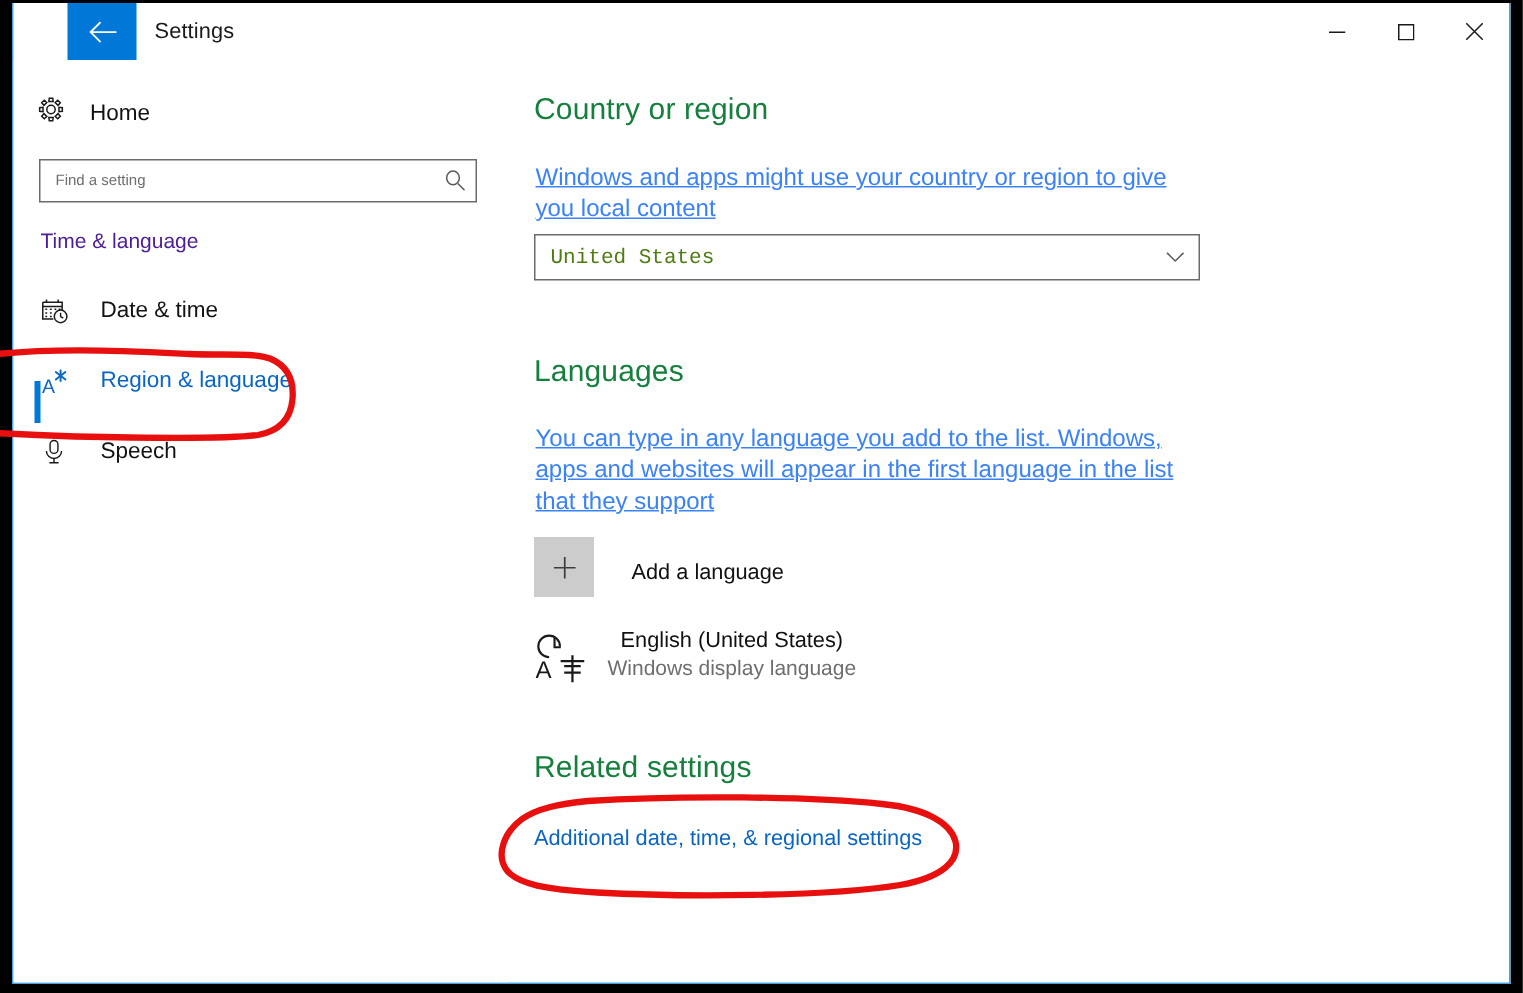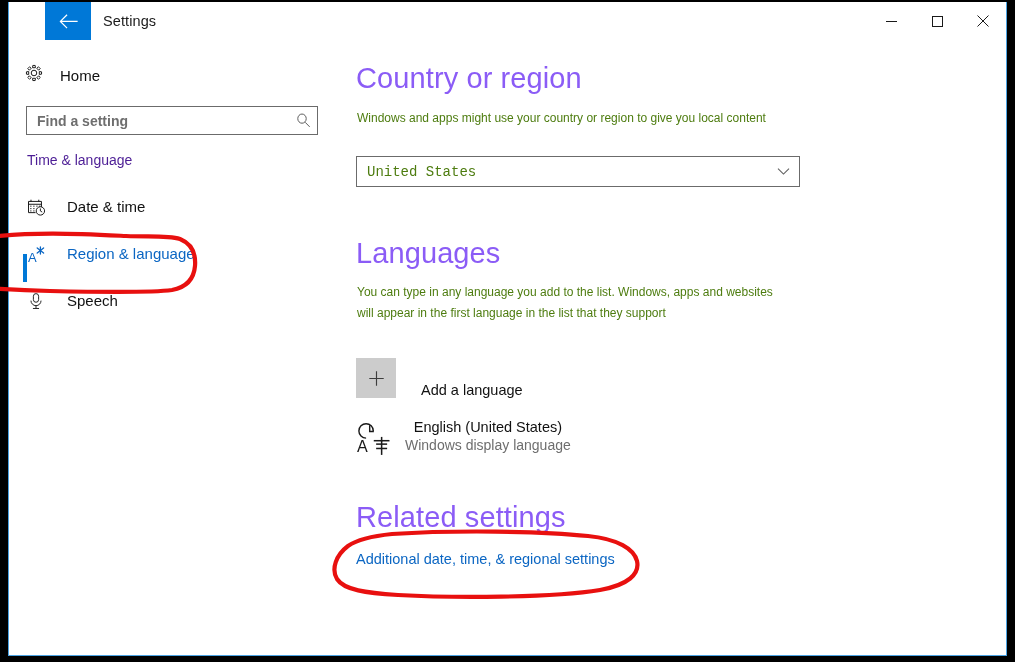--- a/index.html
+++ b/index.html
@@ -117,24 +117,23 @@
     box-sizing: border-box;
     display: flex;
     align-items: center;
   }
   .search-input {
     flex: 1;
     border: none;
     outline: none;
     background: transparent;
     font-family: "Liberation Sans", sans-serif;
-    font-size: 14px;
+    font-size: 10px;
     color: #a16207;
     padding: 0 6px 0 10px;
-    font-weight: bold;
   }
   .search-input::placeholder { color: #6e6e6e; opacity: 1; }
   .search-icon-btn {
     width: 28px;
     height: 27px;
     display: flex;
     align-items: center;
     justify-content: center;
     cursor: pointer;
   }
@@ -188,31 +187,32 @@
   .content {
     position: absolute;
     left: 330px;
     top: 38px;
     right: 0;
     bottom: 0;
     overflow: hidden;
   }
   .h1 {
     position: absolute;
-    font-size: 29px;
+    font-size: 20px;
     font-weight: 400;
-    color: #8b5cf6;
+    color: #15803d;
     letter-spacing: .1px;
   }
   .body-text {
     position: absolute;
-    font-size: 12px;
-    color: #4d7c0f;
+    font-size: 16px;
+    color: #3b82f6;
     line-height: 21px;
     width: 430px;
+    text-decoration: underline;
   }
   .combo {
     position: absolute;
     width: 444px;
     height: 31px;
     border: 1px solid #6b6b6b;
     background: #ffffff;
     box-sizing: border-box;
     display: flex;
     align-items: center;
@@ -228,21 +228,21 @@
   .combo-arrow {
     width: 32px;
     display: flex;
     align-items: center;
     justify-content: center;
   }
 
   .add-lang-row {
     position: absolute;
     display: flex;
-    align-items: flex-end;
+    align-items: center;
     cursor: pointer;
   }
   .plus-box {
     width: 40px;
     height: 40px;
     background: #cccccc;
     display: flex;
     align-items: center;
     justify-content: center;
   }

